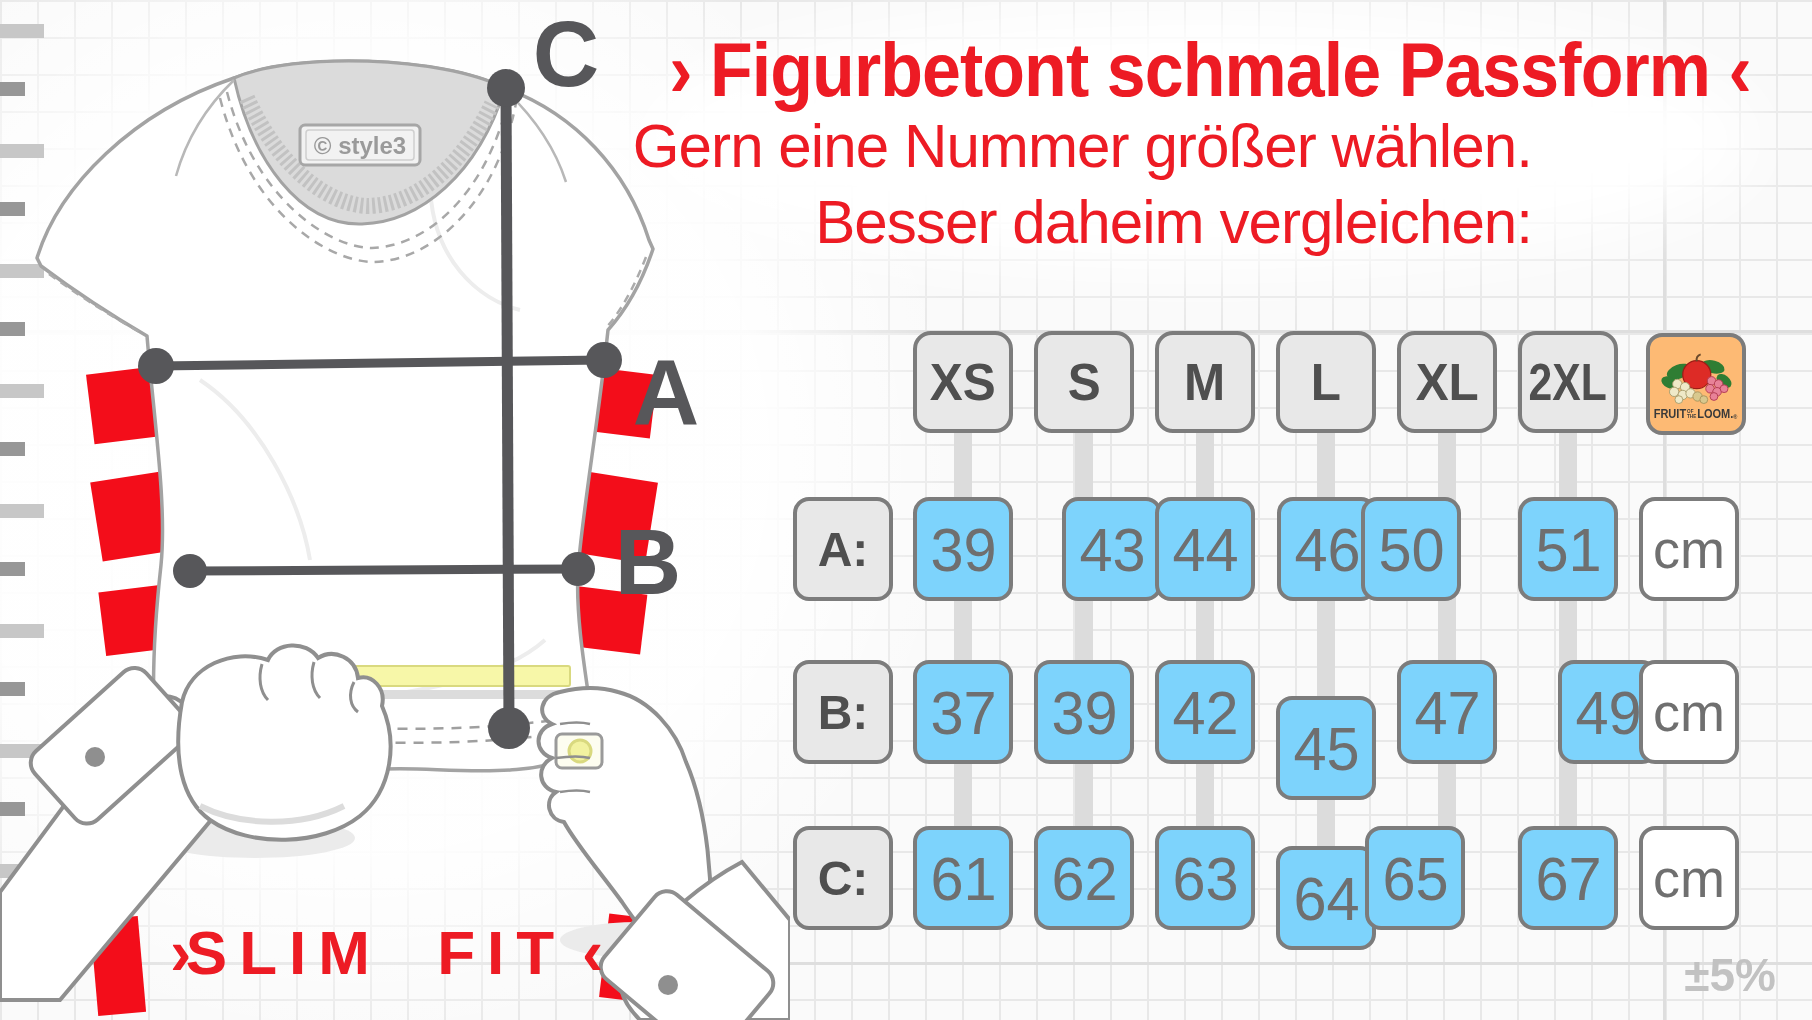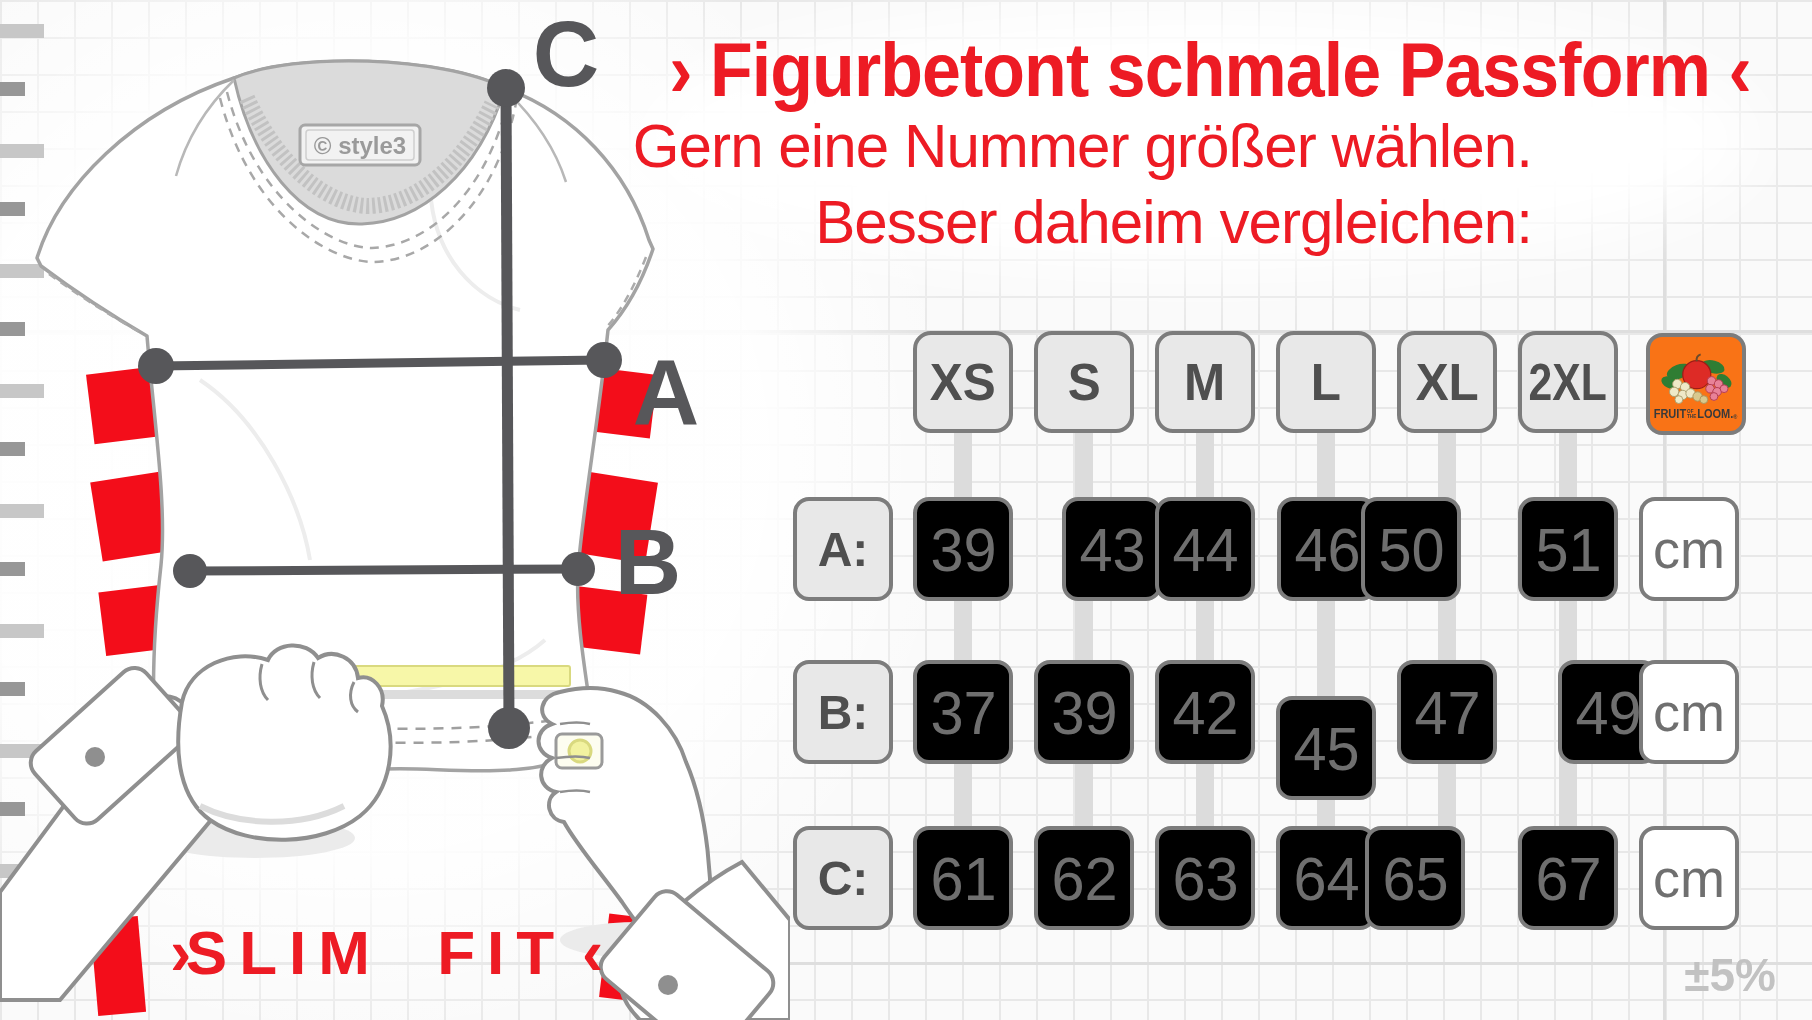--- a/index.html
+++ b/index.html
@@ -33,24 +33,24 @@
   .subline.l2{top:110px;}
   .subline.l3{top:186px;}
   .connector{position:absolute;width:18px;top:400px;height:478px;background:#dcdcdc;z-index:3;}
   .cell{position:absolute;box-sizing:border-box;width:100px;height:104px;
     border:4px solid #7c7c7c;border-radius:16px;z-index:4;
     display:flex;align-items:center;justify-content:center;}
   .cell.head{background:#e8e8e8;height:102px;font-size:52px;font-weight:bold;color:#4f4f4f;border-radius:18px;}
   .cell.head .sz{transform:scaleX(.95);white-space:nowrap;}
   .cell.head .sz.narrow{transform:scaleX(.82);}
   .cell.label{background:#e8e8e8;font-size:48px;font-weight:bold;color:#4f4f4f;}
-  .cell.value{background:#000000;font-size:62px;font-weight:400;color:#6f6f6f;}
+  .cell.value{background:#7dd3fc;font-size:62px;font-weight:400;color:#6f6f6f;}
   .cell.value .v{transform:scaleX(.96);}
   .cell.unit{background:#fff;font-size:54px;font-weight:400;color:#6f6f6f;}
-  .cell.logo{background:#f97316;height:102px;flex-direction:column;padding:4px 2px;}
+  .cell.logo{background:#fdba74;height:102px;flex-direction:column;padding:4px 2px;}
   .brandtext{display:flex;align-items:center;justify-content:center;color:#3a3a3a;
     font-size:12px;font-weight:bold;letter-spacing:0;line-height:1;margin-top:2px;white-space:nowrap;transform:scaleX(.92);}
   .brandtext .ofthe{display:flex;flex-direction:column;font-size:5px;margin:0 1px;}
   .brandtext .reg{font-size:6px;align-self:flex-end;}
   .tolerance{position:absolute;right:36px;top:948px;z-index:6;color:#c2c2c2;
     font-size:46px;font-weight:bold;}
 </style>
 </head>
 <body>
 
@@ -301,21 +301,21 @@
   </div>
 <div class="cell value" style="left:913px;top:826px">
     <span class="v">61</span>
   </div>
 <div class="cell value" style="left:1034px;top:826px">
     <span class="v">62</span>
   </div>
 <div class="cell value" style="left:1155px;top:826px">
     <span class="v">63</span>
   </div>
-<div class="cell value" style="left:1276px;top:826px">
+<div class="cell value" style="left:1276px;top:846px">
     <span class="v">64</span>
   </div>
 <div class="cell value" style="left:1365px;top:826px">
     <span class="v">65</span>
   </div>
 <div class="cell value" style="left:1518px;top:826px">
     <span class="v">67</span>
   </div>
 <div class="cell unit" style="left:1639px;top:826px">
     <span>cm</span>

